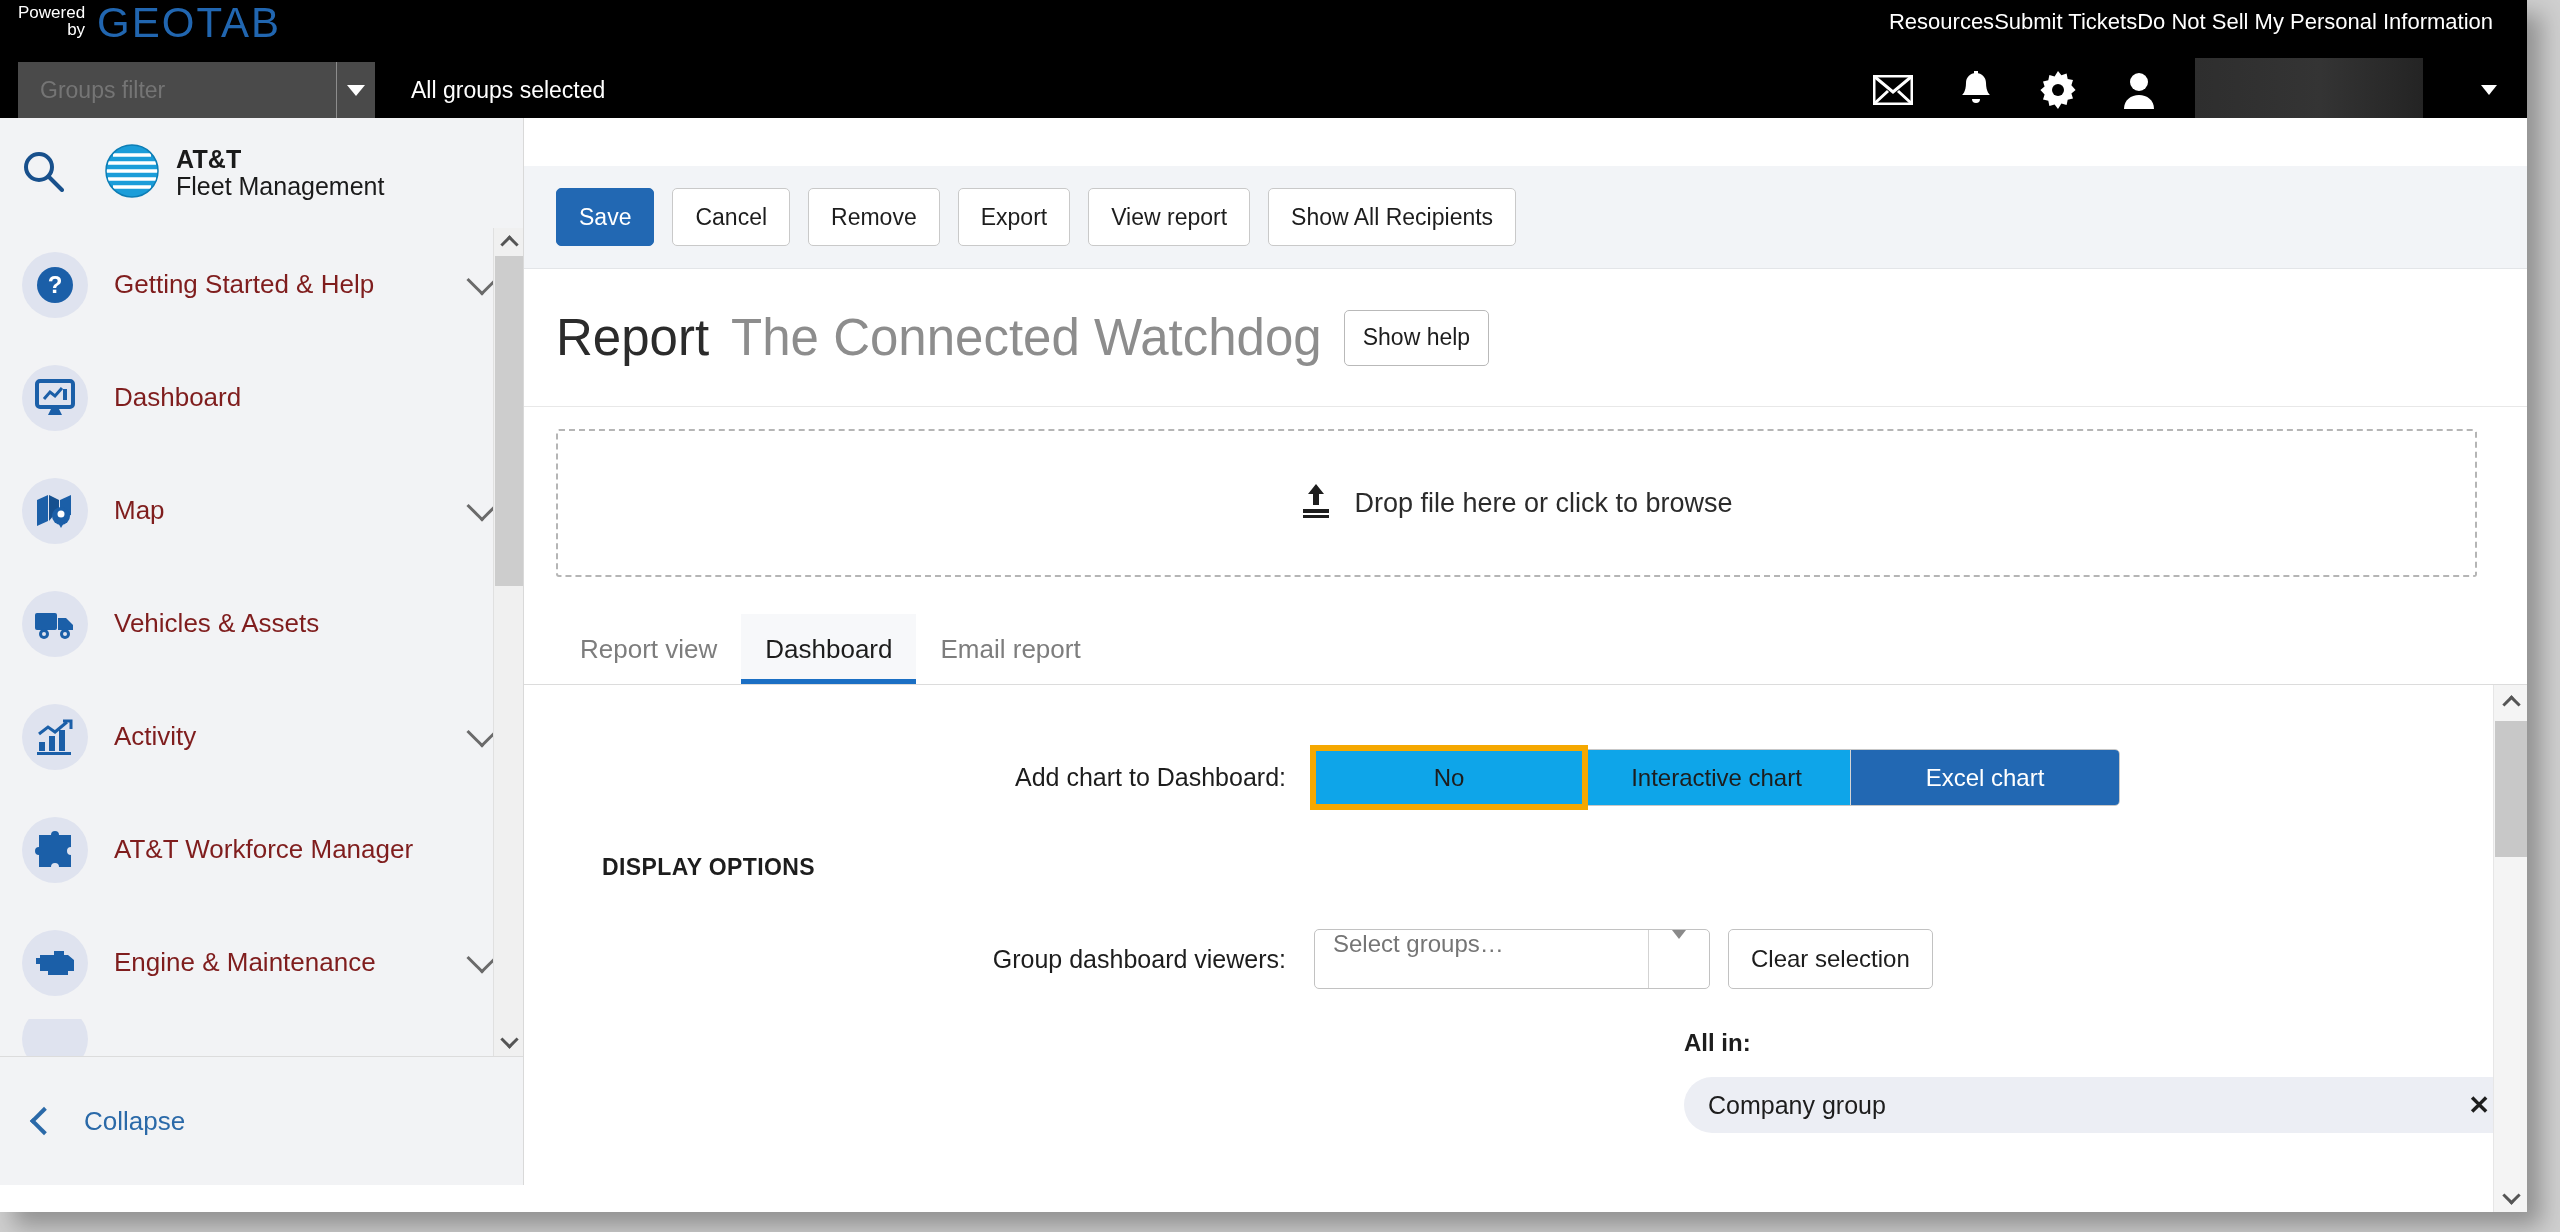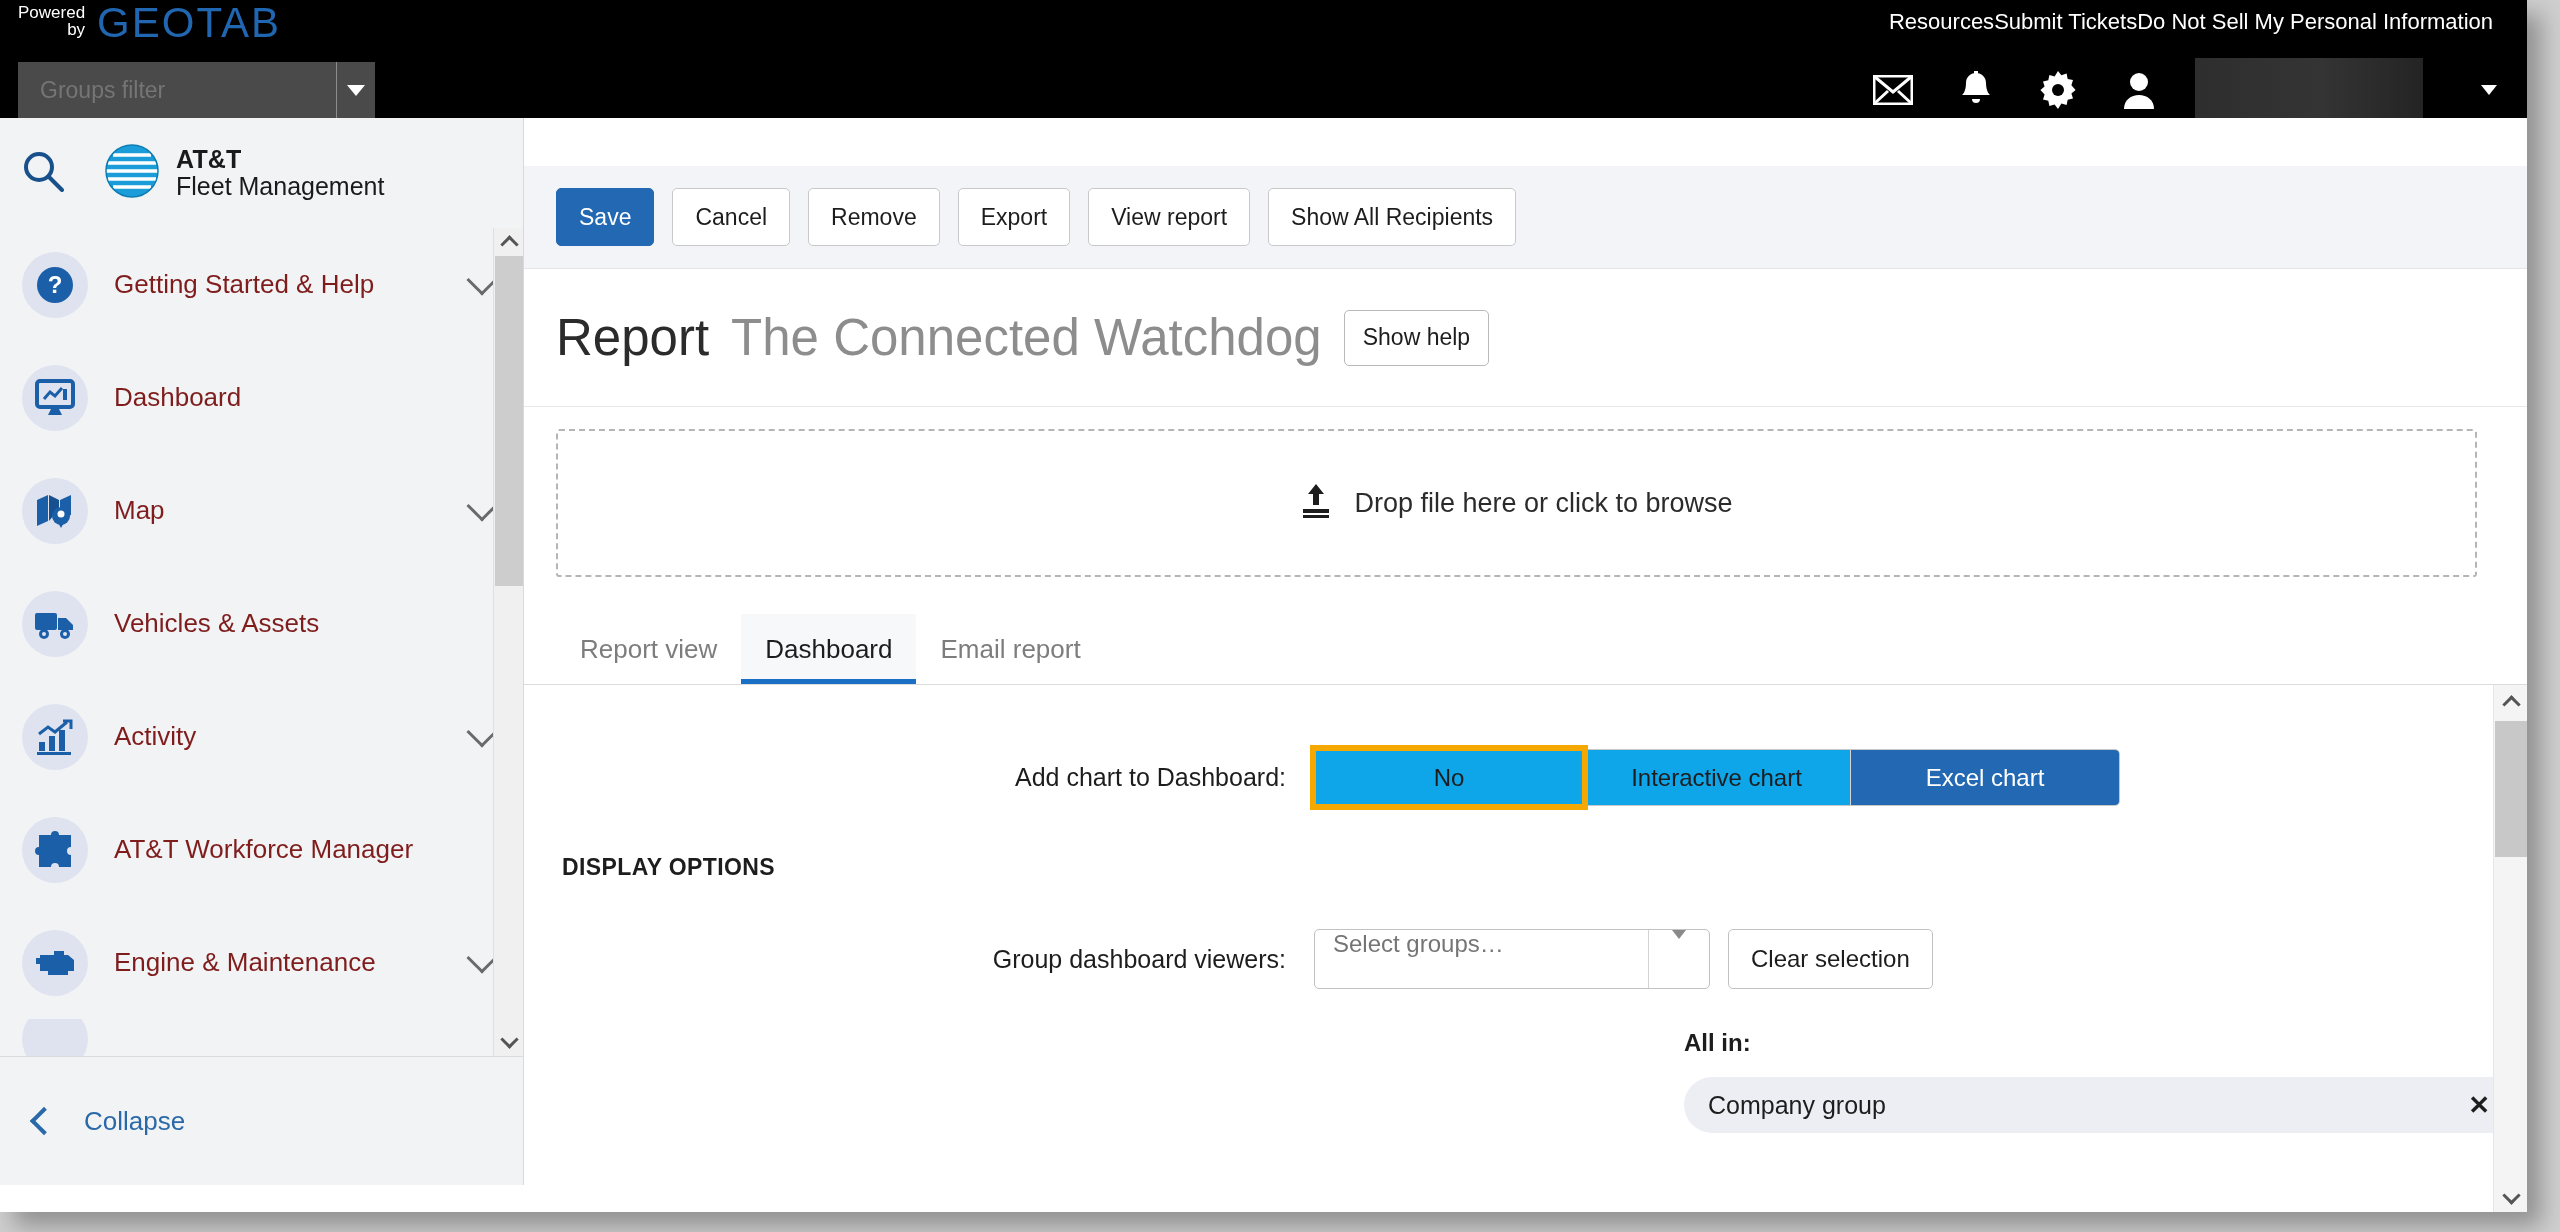--- a/index.html
+++ b/index.html
@@ -41,21 +41,21 @@
   .toplinks {
     position: absolute; right: 34px; top: 0;
     height: 44px; display: flex; align-items: center; 
   }
   .toplinks a {
     color: #ffffff; font-size: 22px; text-decoration: none; white-space: nowrap;
   }
 
   .groupsfilter {
     position: absolute; left: 18px; top: 62px;
-    display: flex; align-items: center; flex-direction: column;
+    display: flex; align-items: center;
   }
   .gf-box {
     width: 357px; height: 56px;
     background: #4a4a4a;
     display: flex; align-items: center;
   }
   .gf-input {
     flex: 1; height: 100%;
     display: flex; align-items: center;
     padding-left: 22px;
@@ -278,21 +278,21 @@
     outline-offset: -1px;
     z-index: 2; border-right: none;
   }
   .seg.selected {
     background: #2268b3; color: #ffffff;
     border-radius: 0 4px 4px 0;
   }
 
   .section-head {
     margin-top: 48px; padding-left: 38px;
-    font-size: 23px; font-weight: 700; color: #1d1d1d; letter-spacing: .4px;
+    font-size: 23px; font-weight: 700; color: #1d1d1d; letter-spacing: .4px; margin-left: 40px;
   }
 
   .viewers-row { margin-top: 48px; }
   .select-box {
     display: flex; align-items: flex-start;
     width: 396px; height: 60px;
     border: 1px solid #c2c2c2; border-radius: 5px; background: #ffffff;
   }
   .select-text {
     flex: 1; padding-left: 18px; font-size: 24px; color: #9a9a9a;

